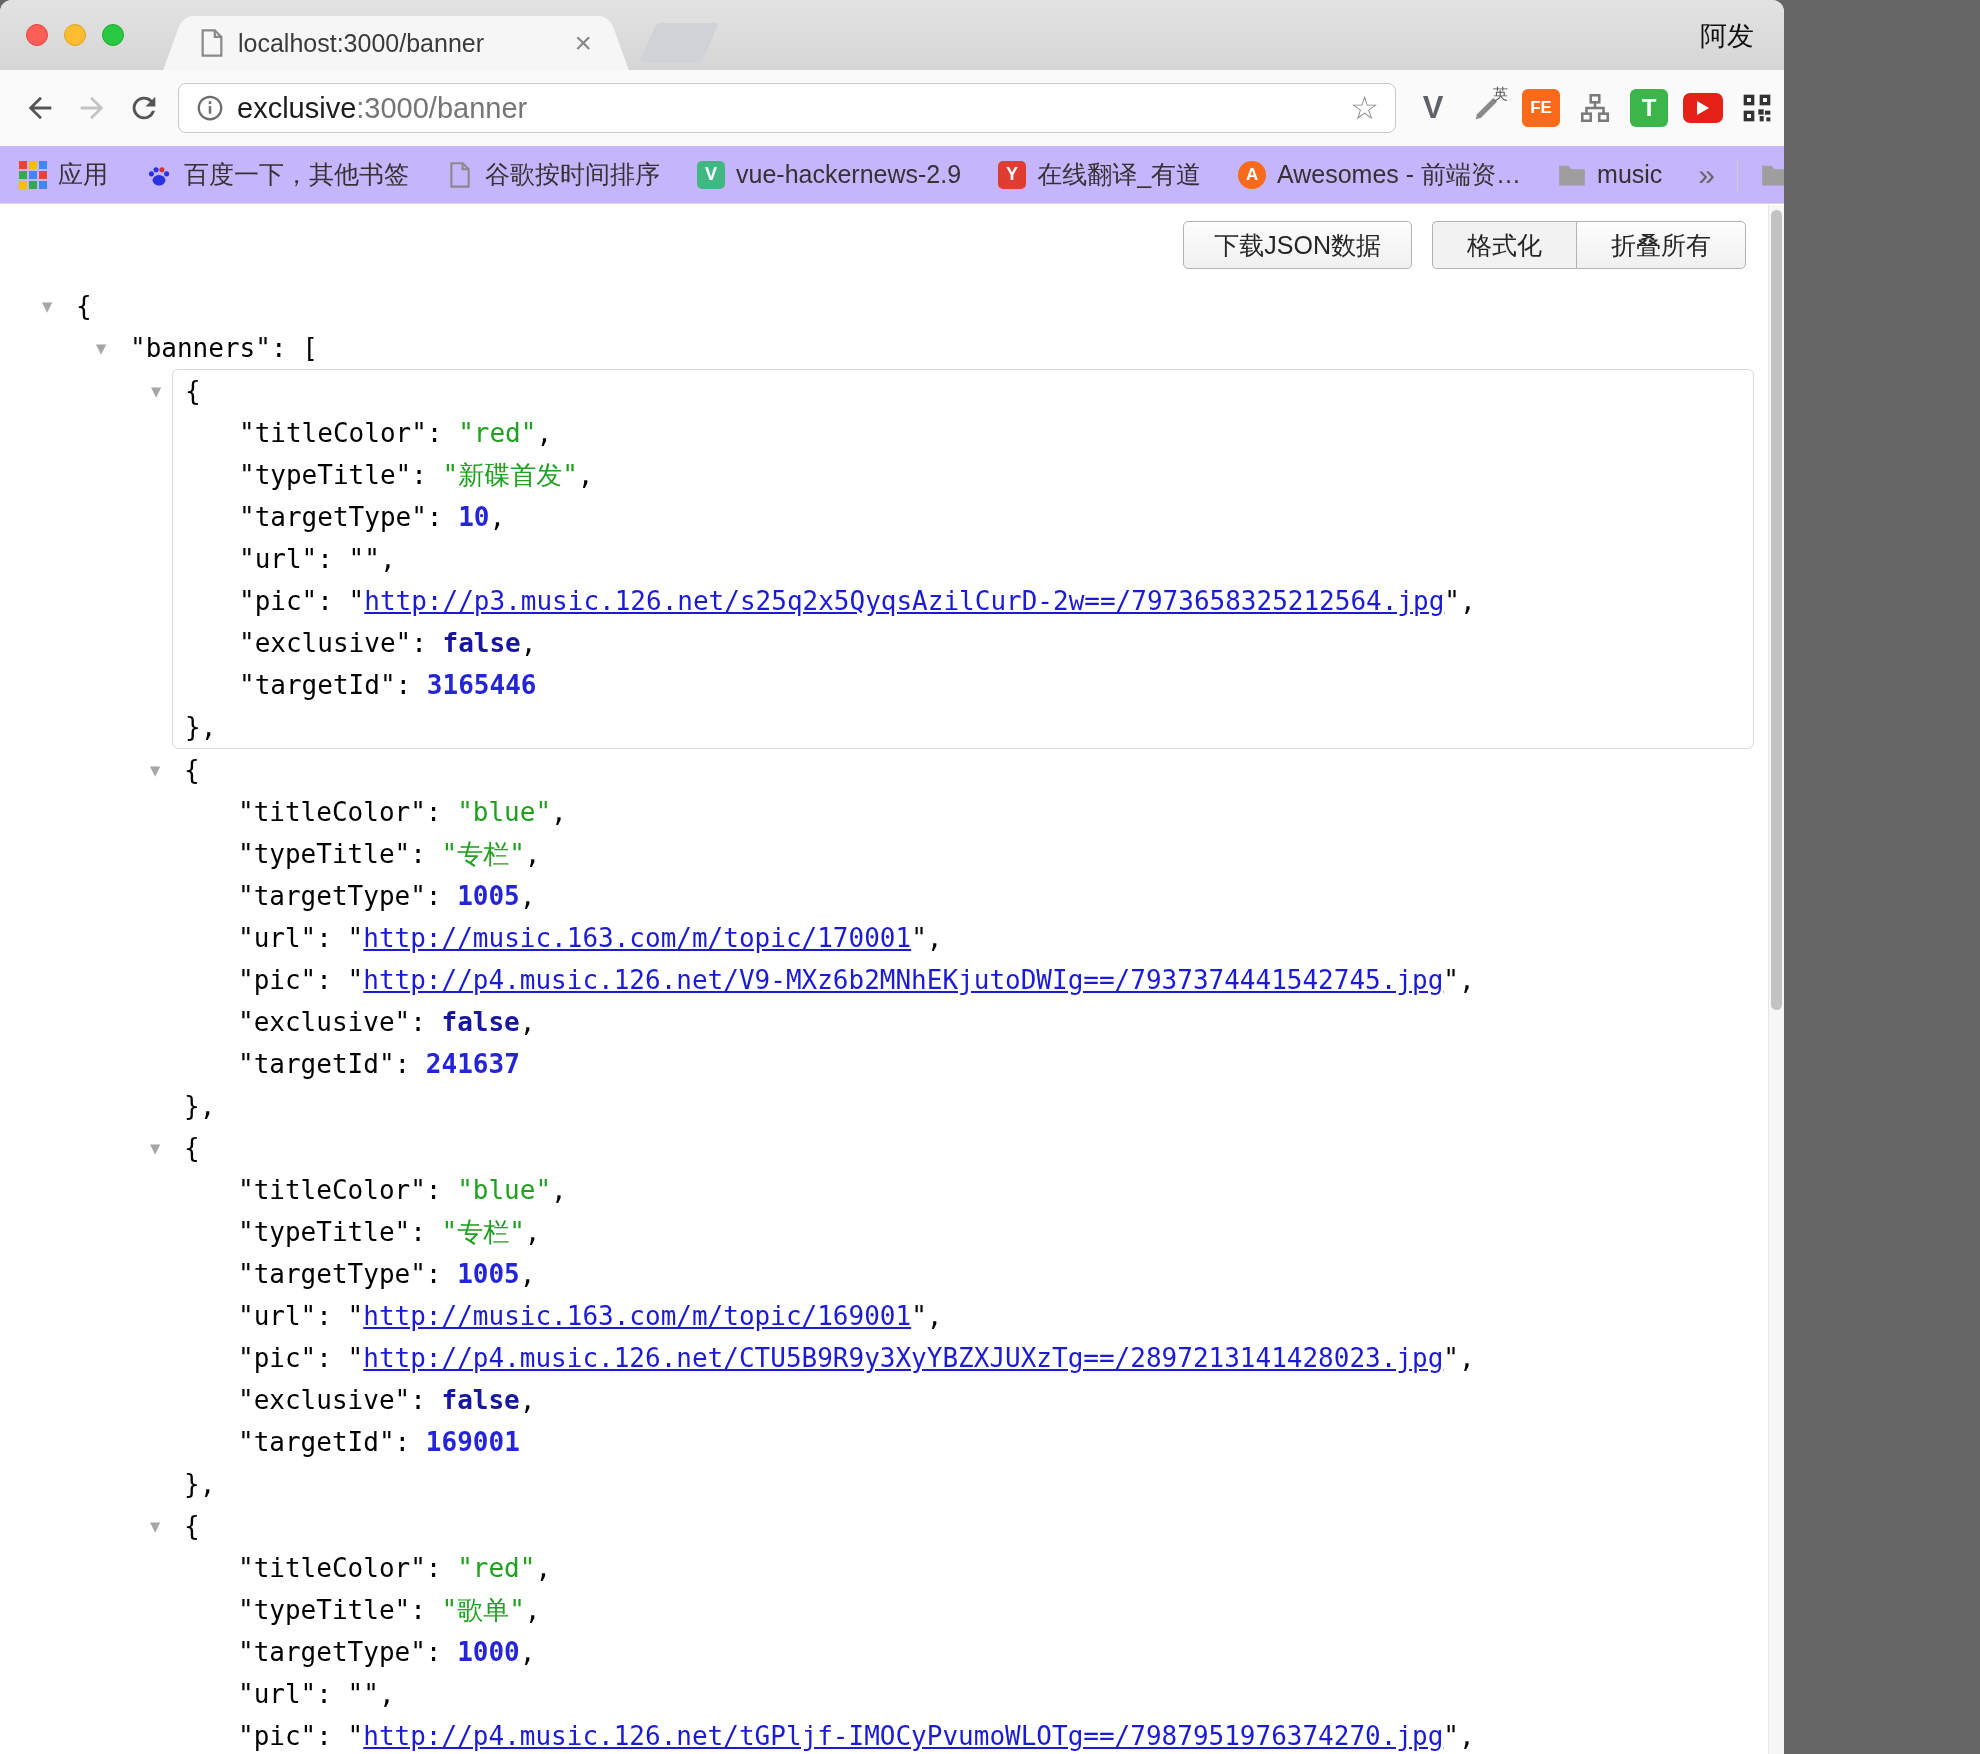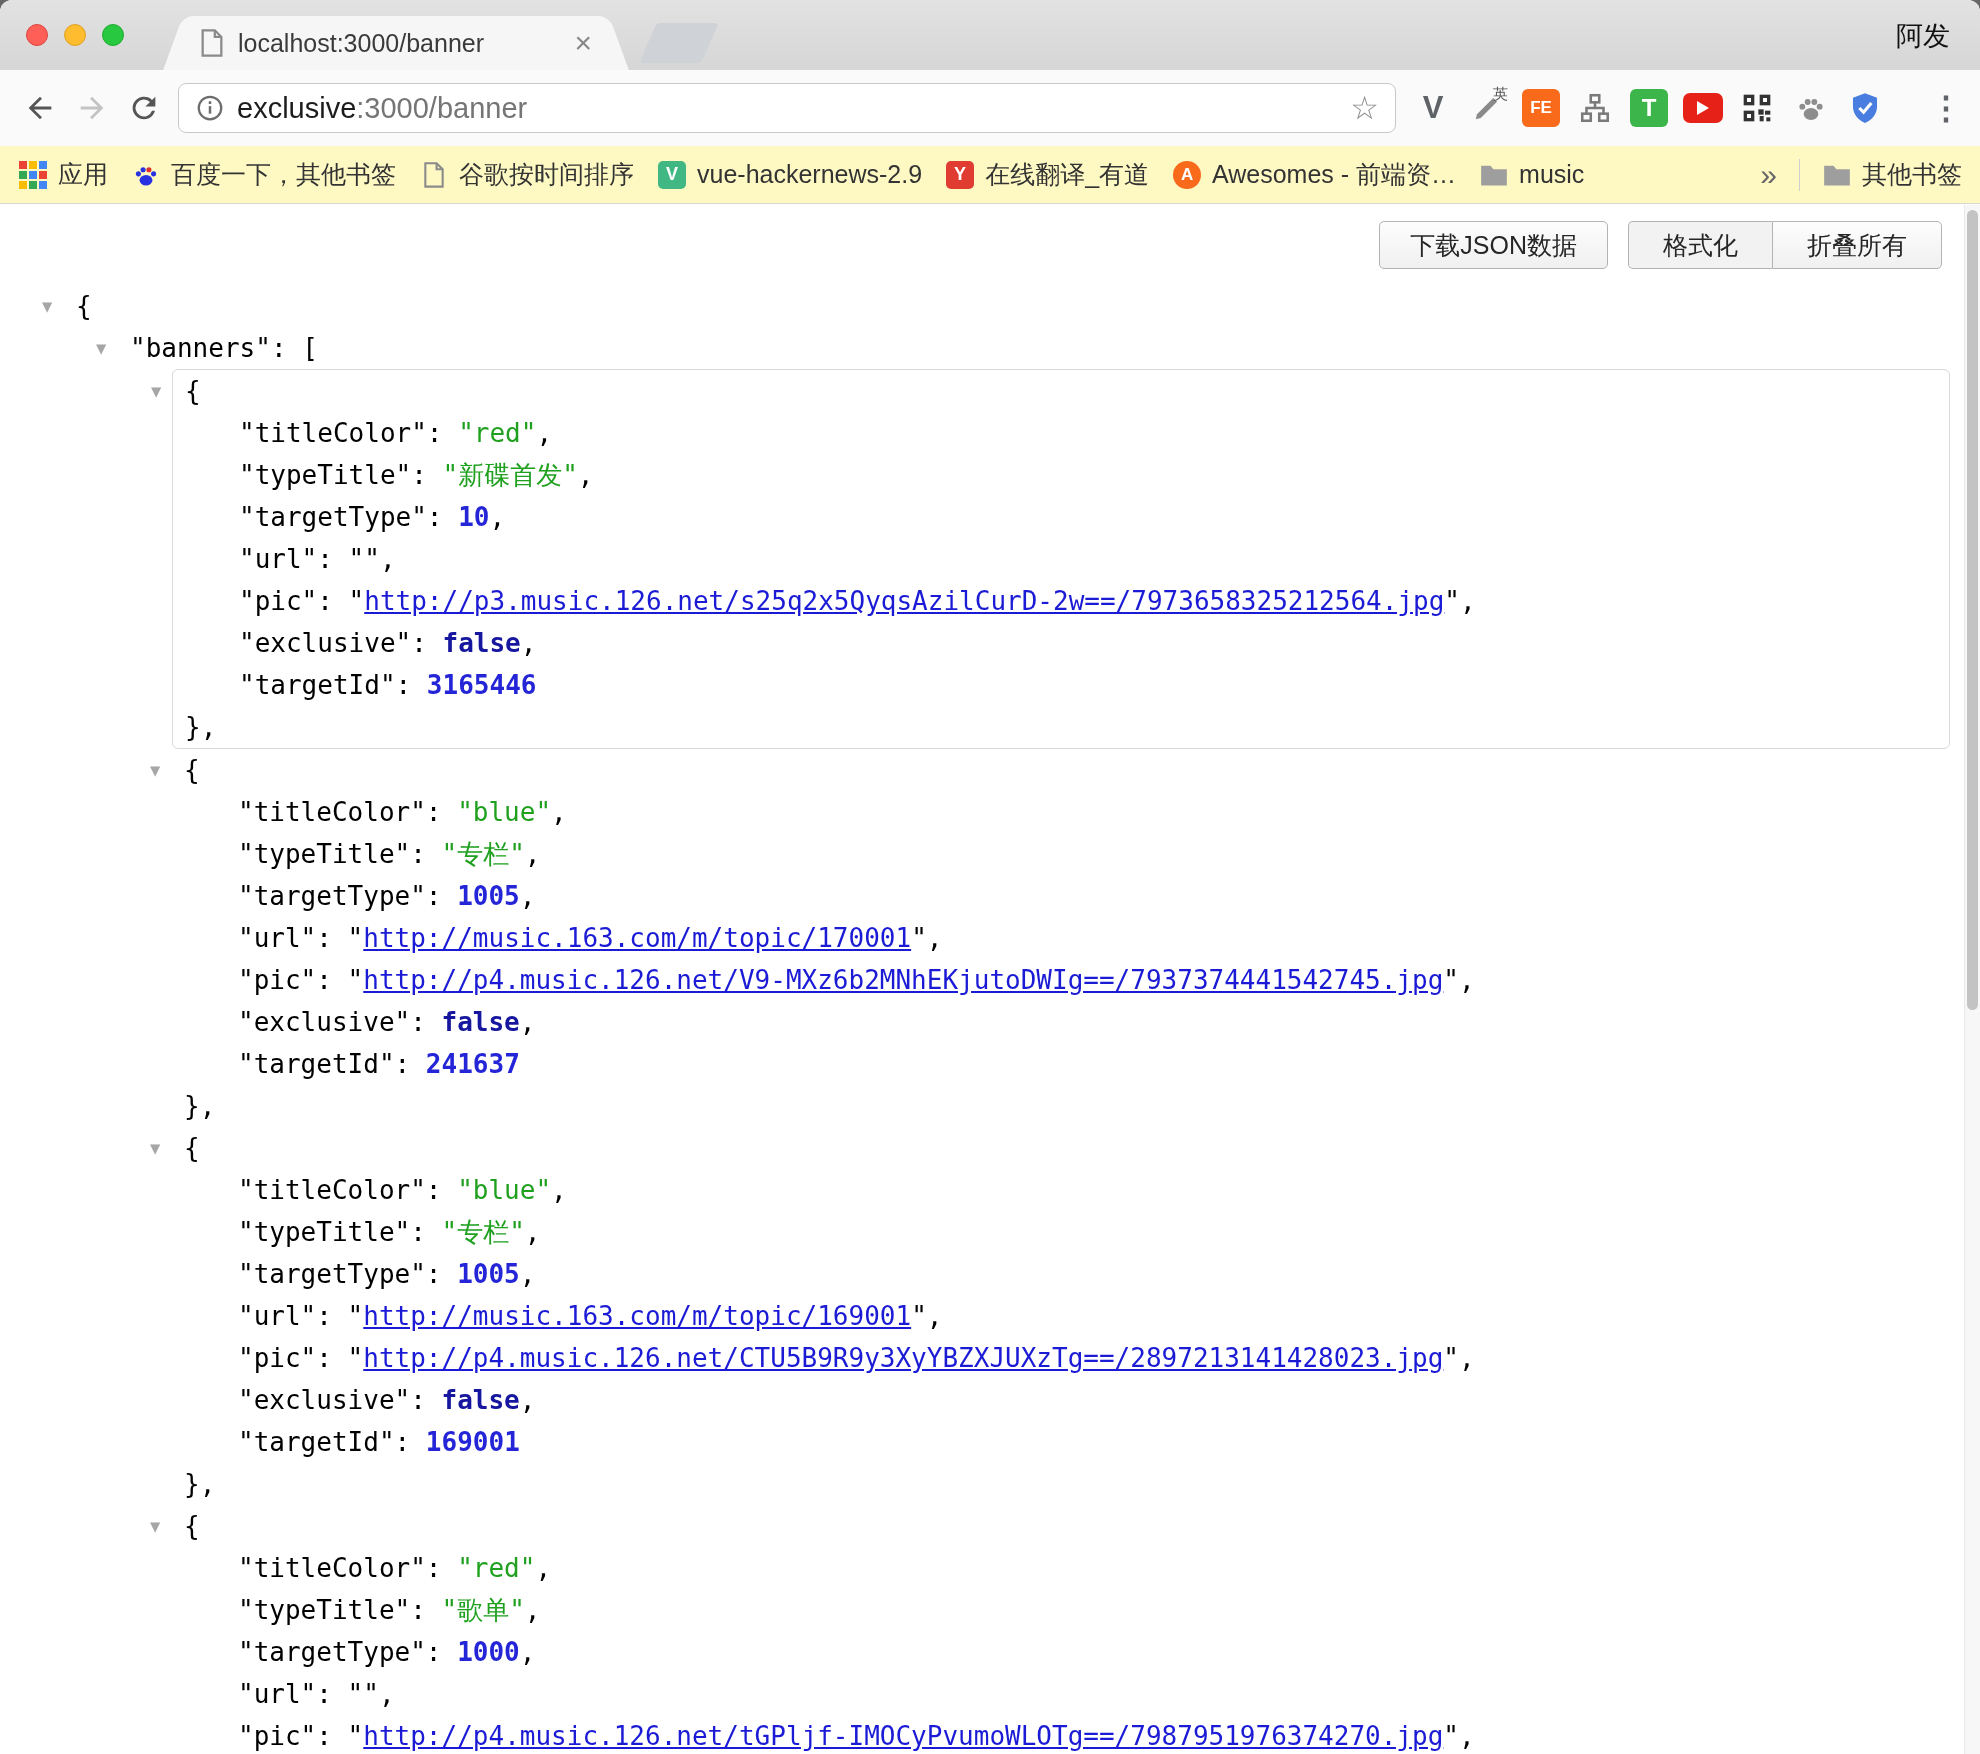--- a/index.html
+++ b/index.html
@@ -1,18 +1,18 @@
 <!DOCTYPE html>
 <html style="--c-key: #000000; --c-str: #1fa11f; --c-num: #2525d8; --c-bool: #16169e; --c-link: #1b1bd6;"><head>
 <meta charset="utf-8">
 <style>
   * { margin:0; padding:0; box-sizing:border-box; }
   html { background:#666; }
   body { width:1980px; height:1754px; overflow:hidden; font-family:"Liberation Sans", sans-serif; }
-  .window { width:1980px; height:1754px; background:#fff; border-radius:12px 12px 0 0; overflow:hidden; position:relative; }
+  .window { width:1784px; height:1754px; background:#fff; border-radius:12px 12px 0 0; overflow:hidden; position:relative; }
 
   
   .tab-strip { height:70px; background:linear-gradient(#e2e2e2,#d6d6d6); position:relative; }
   .traffic { position:absolute; left:26px; top:24px; display:flex; gap:16px; }
   .tl { width:22px; height:22px; border-radius:50%; display:inline-block; }
   .tl.red { background:#ff5f57; border:1px solid #e0443e; }
   .tl.yellow { background:#febc2e; border:1px solid #dea123; }
   .tl.green { background:#28c840; border:1px solid #1dad2b; }
   .tab { position:absolute; left:186px; bottom:0; width:420px; height:54px; background:#f6f6f6; border-radius:10px 10px 0 0; display:flex; align-items:center; padding:0 14px; z-index:2; }
   .tab::before, .tab::after { content:""; position:absolute; bottom:0; width:28px; height:54px; background:#f6f6f6; z-index:-1; }
@@ -37,21 +37,21 @@
   .ltr-v { font-size:31px; font-weight:bold; color:#5f6368; }
   .sup-cjk { position:absolute; top:0; right:2px; font-size:15px; color:#555; }
   .sq { border-radius:6px; display:flex; align-items:center; justify-content:center; color:#fff; font-weight:bold; }
   .sq.fe { width:38px; height:38px; background:#f96a1b; font-size:17px; }
   .sq.tl-green { width:38px; height:38px; background:#3cb54a; font-size:24px; }
   .yt { width:40px; height:30px; background:#e62117; border-radius:7px; display:flex; align-items:center; justify-content:center; }
   .yt-tri { width:0; height:0; border-left:12px solid #fff; border-top:7px solid transparent; border-bottom:7px solid transparent; }
   .menu-btn { margin-left:auto; font-size:32px; color:#5f6368; width:40px; text-align:center; font-weight:bold; }
 
   
-  .bookmarks-bar { height:58px; background:#fef9c3; border-bottom:1px solid #d8d8d8; display:flex; align-items:center; padding:0 18px; gap:23px; }
+  .bookmarks-bar { height:58px; background:#c4b5fd; border-bottom:1px solid #d8d8d8; display:flex; align-items:center; padding:0 18px; gap:36px; }
   .bm { display:flex; align-items:center; gap:10px; font-size:25px; color:#333; white-space:nowrap; }
   .bm-ic { width:30px; height:30px; display:flex; align-items:center; justify-content:center; flex:0 0 auto; }
   .grid3 { display:grid; grid-template-columns:repeat(3,8px); grid-template-rows:repeat(3,8px); gap:2px; }
   .grid3 i:nth-child(1){background:#ea4335} .grid3 i:nth-child(2){background:#fbbc05} .grid3 i:nth-child(3){background:#4285f4}
   .grid3 i:nth-child(4){background:#34a853} .grid3 i:nth-child(5){background:#4285f4} .grid3 i:nth-child(6){background:#ea4335}
   .grid3 i:nth-child(7){background:#fbbc05} .grid3 i:nth-child(8){background:#34a853} .grid3 i:nth-child(9){background:#4285f4}
   .sq.vue { width:28px; height:28px; background:#41b883; font-size:18px; border-radius:5px; }
   .sq.yd { width:28px; height:28px; background:#e03c31; font-size:18px; border-radius:5px; }
   .circ-a { width:28px; height:28px; border-radius:50%; background:#f96a1b; color:#fff; font-weight:bold; font-size:17px; display:flex; align-items:center; justify-content:center; }
   .bm-right { margin-left:auto; display:flex; align-items:center; gap:22px; }

